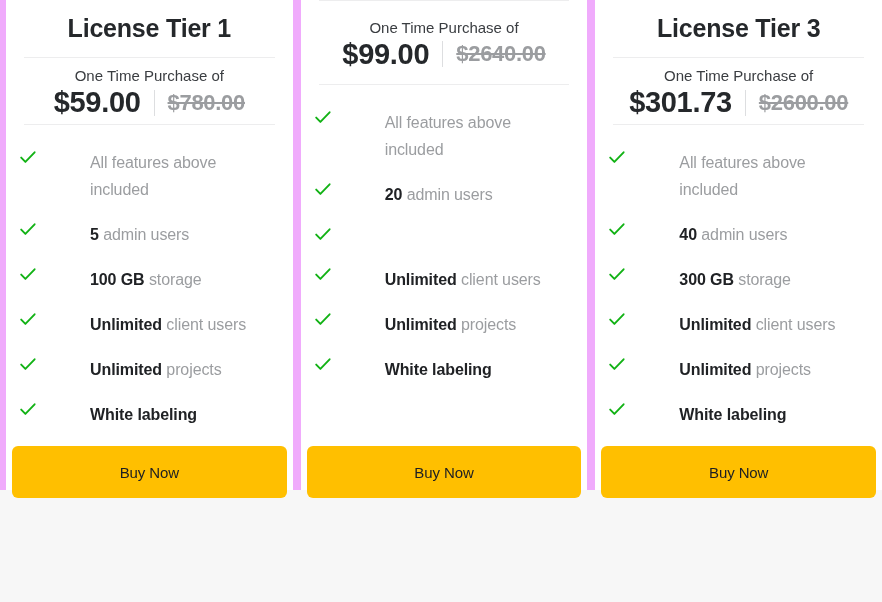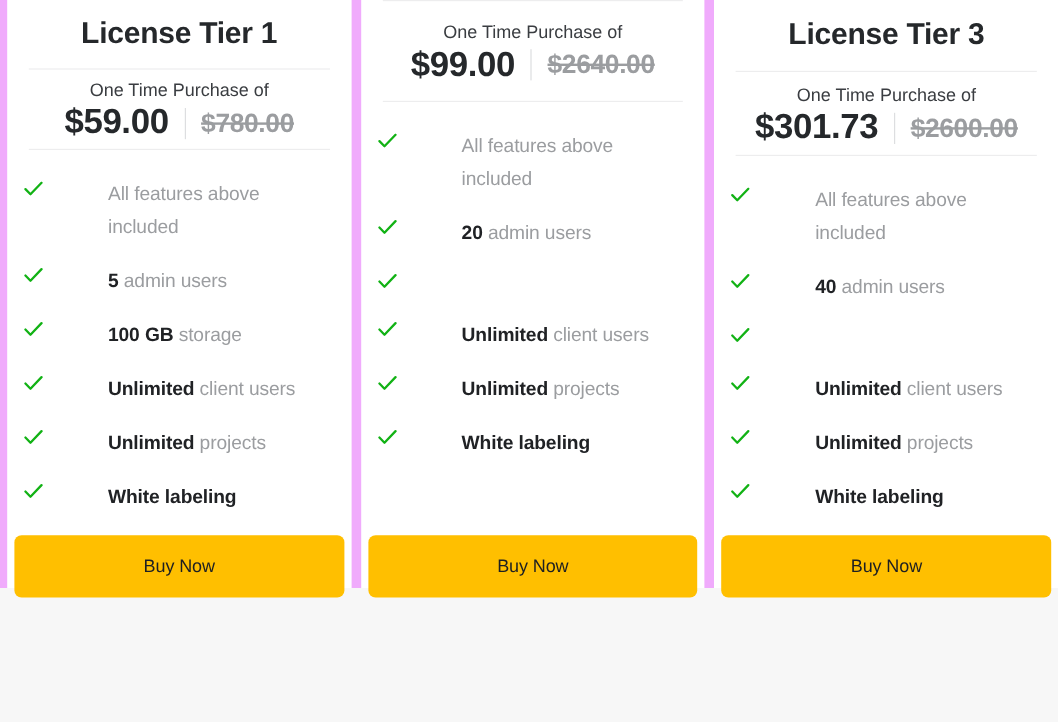--- a/index.html
+++ b/index.html
@@ -320,20 +320,21 @@
             </svg>
           </span>
           <div class="feature-text"><span class="strong">40</span><span> admin users</span></div>
         </div>
         <div class="feature-item">
           <span class="check-icon">
             <svg width="16" height="13" viewBox="0 0 16 13" fill="none" xmlns="http://www.w3.org/2000/svg">
               <path d="M1.2 6.6 L5.4 10.9 L14.6 1.3" stroke="#12b215" stroke-width="1.9" stroke-linecap="round" stroke-linejoin="round" fill="none"></path>
             </svg>
           </span>
+          <div class="feature-text"><span class="strong">300 GB</span><span> storage</span></div>
         </div>
         <div class="feature-item">
           <span class="check-icon">
             <svg width="16" height="13" viewBox="0 0 16 13" fill="none" xmlns="http://www.w3.org/2000/svg">
               <path d="M1.2 6.6 L5.4 10.9 L14.6 1.3" stroke="#12b215" stroke-width="1.9" stroke-linecap="round" stroke-linejoin="round" fill="none"></path>
             </svg>
           </span>
           <div class="feature-text"><span class="strong">Unlimited</span><span> client users</span></div>
         </div>
         <div class="feature-item">

